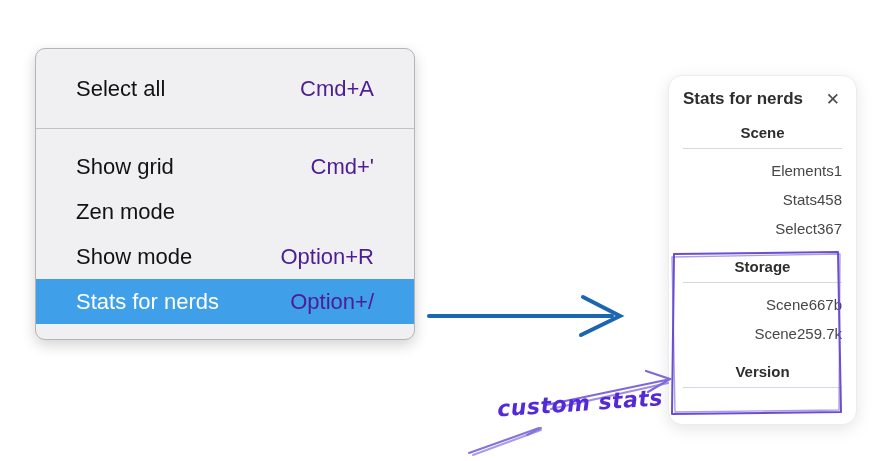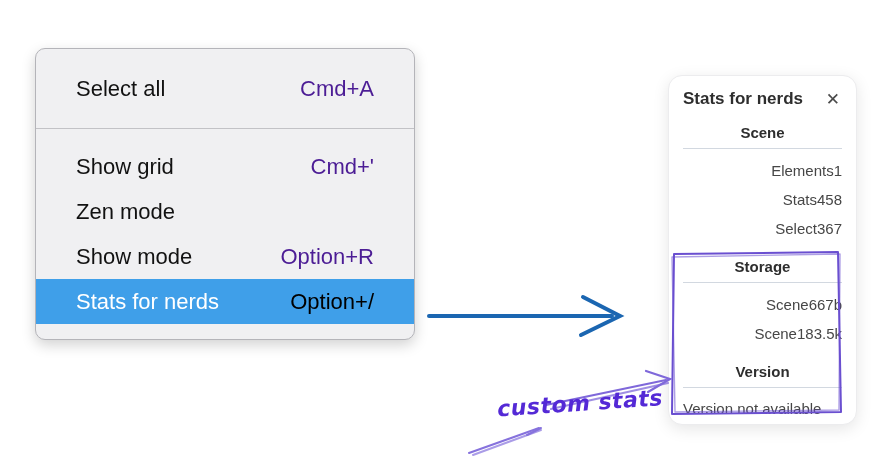--- a/index.html
+++ b/index.html
@@ -16,21 +16,21 @@
     font-size:22px;color:#121212;overflow:hidden;
   }
   .menu-section{padding:15px 0;}
   .menu-section.first{padding:17px 0;border-bottom:1px solid #c2c2c6;}
   .menu-item{
     height:45px;display:flex;align-items:center;justify-content:space-between;
     padding:0 40px;cursor:default;
   }
   .menu-item .shortcut{color:#4c1d95;}
   .menu-item.selected{background:#3f9fe9;color:#ffffff;}
-  .menu-item.selected .shortcut{color:#000000;}
+  .menu-item.selected .shortcut{color:#4c1d95;}
 
   
   .stats-panel{
     position:absolute;left:668px;top:75px;width:189px;height:350px;box-sizing:border-box;
     background:#ffffff;border:1px solid #ececee;border-radius:14px;
     box-shadow:0 4px 16px rgba(0,0,0,.10);
     padding:13px 14px 10px;font-size:15px;color:#3c3c3c;
   }
   .panel-header{display:flex;align-items:center;justify-content:space-between;}
   .panel-title{font-weight:bold;font-size:17px;color:#2e2e2e;}
@@ -112,26 +112,25 @@
     </div>
 
     <div class="section-heading">Storage</div>
     <hr class="heading-rule">
     <div class="stat-row">
       <span>Scene</span>
       <span>667b</span>
     </div>
     <div class="stat-row">
       <span>Scene</span>
-      <span>183.5k</span>
+      <span>259.7k</span>
     </div>
 
     <div class="section-heading">Version</div>
     <hr class="heading-rule">
-    <div class="panel-note">Version not available</div>
   </div>
 
   <svg class="annotations" width="873" height="461" viewBox="0 0 873 461">
 
     <g stroke="#1b66b1" stroke-width="4" fill="none" stroke-linecap="round">
       <path d="M429 316 L612 316"></path>
       <path d="M583 297 L620 316 L581 335"></path>
     </g>
 
     <g stroke="#6a4fd0" fill="none" stroke-linejoin="round" stroke-linecap="round">

